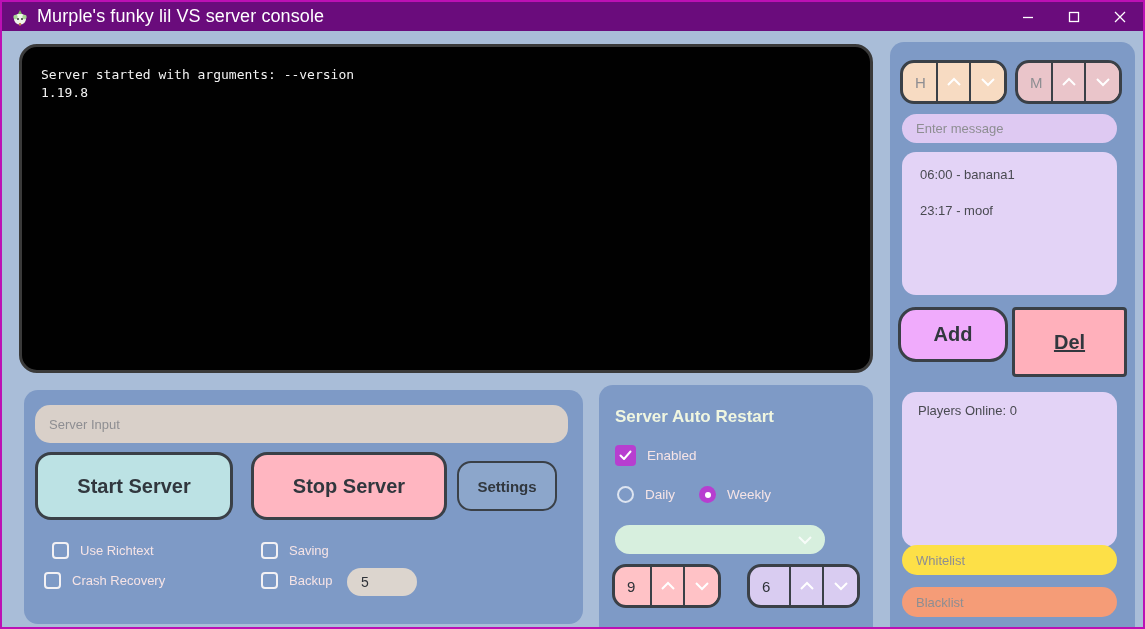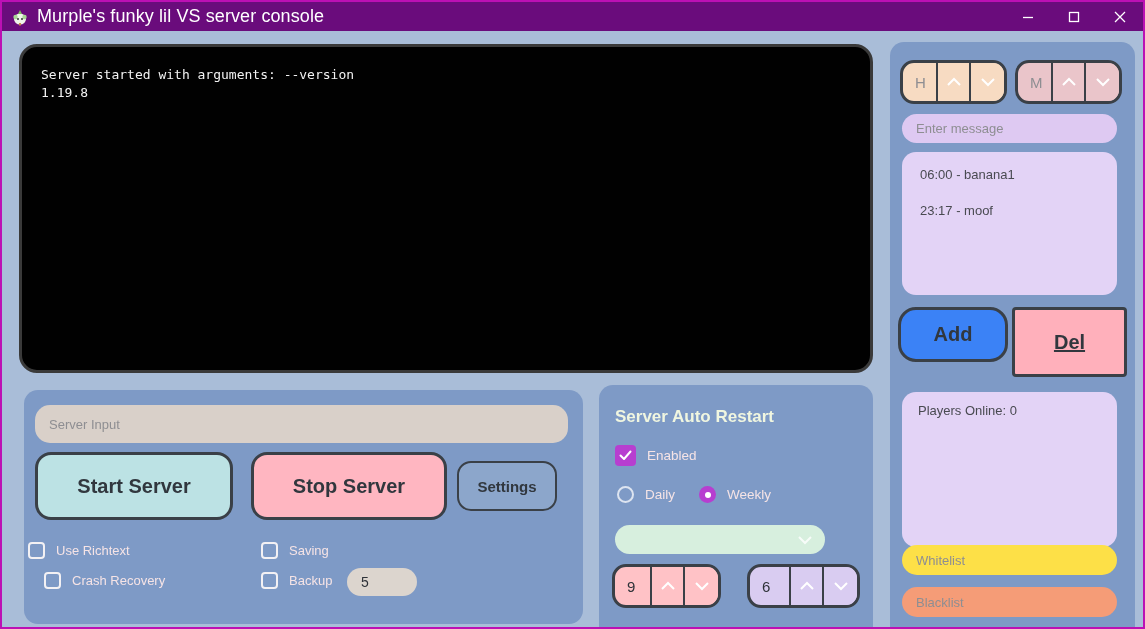--- a/index.html
+++ b/index.html
@@ -119,21 +119,21 @@
   <div class="console">Server started with arguments: --version
 1.19.8</div>
 
   <div class="panel panel-left">
     <input class="pill" style="position: absolute; left: 11px; top: 15px; width: 533px; height: 38px; background: rgb(217, 208, 201);" placeholder="Server Input">
 
     <div class="big-btn" style="left:227px; top:62px; width:196px; height:68px; background:#FFB6C1; font-size:20px;">Stop Server</div>
     <div class="big-btn" style="left:11px; top:62px; width:198px; height:68px; background:#BCE2E4; font-size:20px;">Start Server</div>
     <div class="big-btn" style="left:433px; top:71px; width:100px; height:50px; background:#8CA6CB; font-size:15px; border-width:2px; border-radius:14px;">Settings</div>
 
-    <div class="cb-row" style="left:4px; top:152px;">
+    <div class="cb-row" style="left:28px; top:152px;">
       <span class="cb-box"></span>
       <span class="cb-label">Use Richtext</span>
     </div>
     <div class="cb-row" style="left:20px; top:182px;">
       <span class="cb-box"></span>
       <span class="cb-label">Crash Recovery</span>
     </div>
     <div class="cb-row" style="left:237px; top:152px;">
       <span class="cb-box"></span>
       <span class="cb-label">Saving</span>
@@ -234,21 +234,21 @@
       </div>
     </div>
 
     <input class="pill" style="position: absolute; left: 12px; top: 72px; width: 215px; height: 29px; background: rgb(222, 201, 242);" placeholder="Enter message">
 
     <div class="listbox" style="left:12px; top:110px; width:215px; height:143px; padding:15px 18px;">
       <div style="margin-bottom:21px;">06:00 - banana1</div>
       <div>23:17 - moof</div>
     </div>
 
-    <div class="big-btn" style="left:8px; top:265px; width:110px; height:55px; background:#3b82f6; font-size:20px; border-radius:18px;">Add</div>
+    <div class="big-btn" style="left:8px; top:265px; width:110px; height:55px; background:#f0abfc; font-size:20px; border-radius:18px;">Add</div>
     <div class="big-btn" style="left:122px; top:265px; width:115px; height:70px; background:#FFB0BB; font-size:20px; border-radius:4px;text-decoration:underline;">Del</div>
 
     <div class="listbox" style="left:12px; top:350px; width:215px; height:155px; padding:11px 16px;">
       <div>Players Online: 0</div>
     </div>
 
     <input class="pill" style="position: absolute; left: 12px; top: 503px; width: 215px; height: 30px; background: #fde047; --ph: #7FA47C;" placeholder="Whitelist">
 
     <input class="pill" style="position: absolute; left: 12px; top: 545px; width: 215px; height: 30px; background: rgb(245, 156, 119); --ph: #BA7A5B;" placeholder="Blacklist">
   </div>

